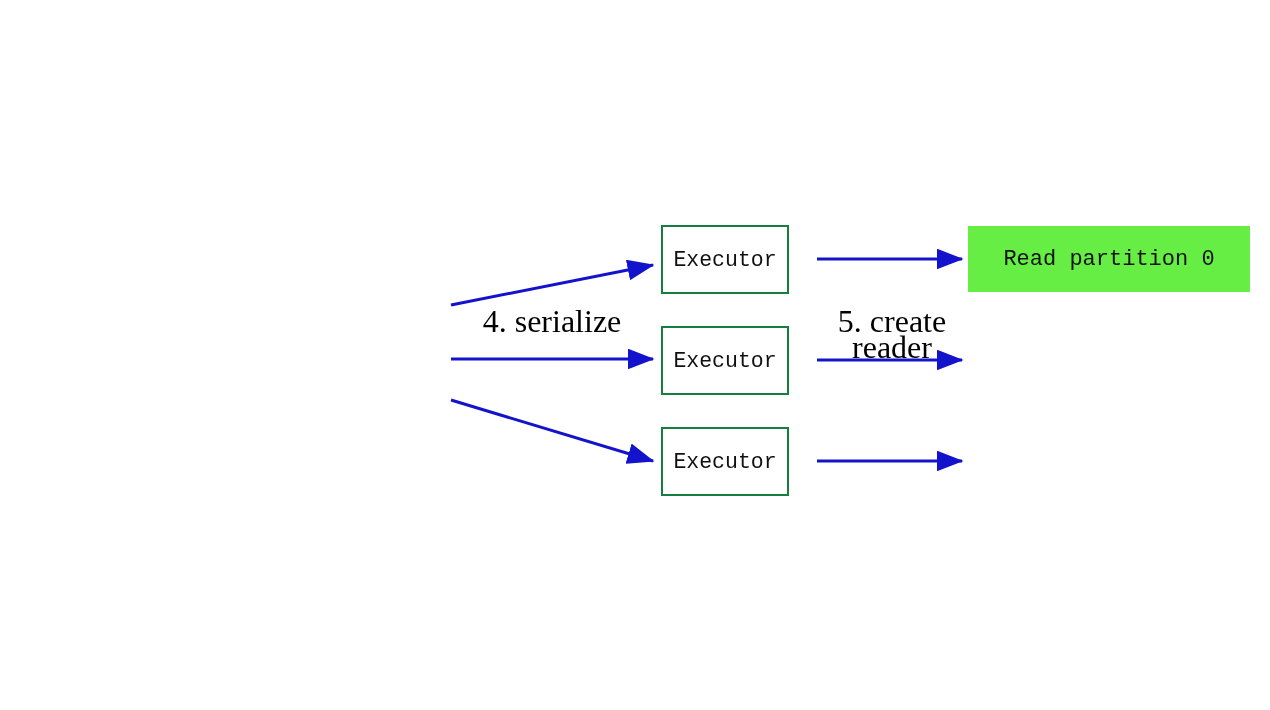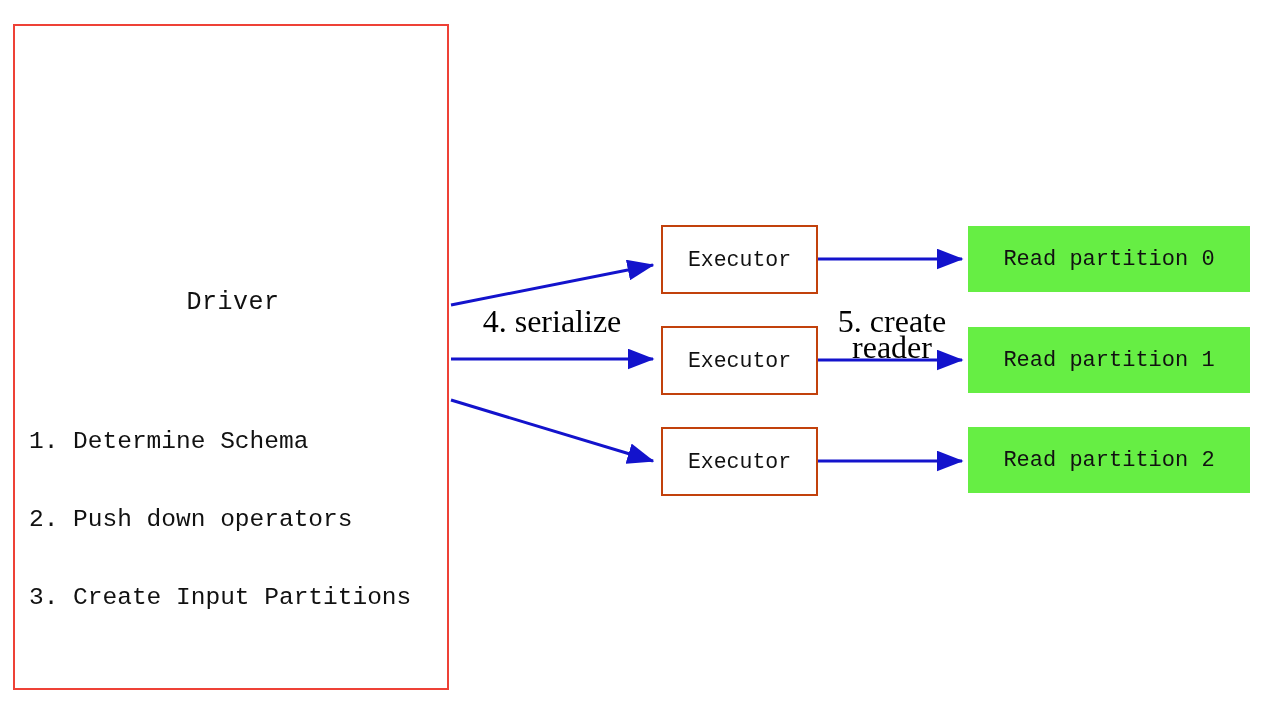--- a/index.html
+++ b/index.html
@@ -54,23 +54,23 @@
     white-space: pre;
   }
   .driver-steps .step {
     display: block;
     white-space: pre;
   }
 
   
   .executor-box {
     position: absolute;
-    width: 157px;
+    width: 128px;
     height: 69px;
-    border: 2px solid #c2410c;
+    border: 2px solid #15803d;
     background: #ffffff;
     box-sizing: border-box;
   }
   .executor-label {
     position: absolute;
     left: 0;
     top: 0;
     width: 100%;
     height: 100%;
     display: flex;
@@ -161,48 +161,34 @@
 
     <line x1="451" y1="400" x2="653" y2="461" stroke="#1313cc" stroke-width="3" marker-end="url(#arrowhead)"></line>
 
     <line x1="817" y1="259" x2="962" y2="259" stroke="#1313cc" stroke-width="3" marker-end="url(#arrowhead)"></line>
 
     <line x1="817" y1="360" x2="962" y2="360" stroke="#1313cc" stroke-width="3" marker-end="url(#arrowhead)"></line>
 
     <line x1="817" y1="461" x2="962" y2="461" stroke="#1313cc" stroke-width="3" marker-end="url(#arrowhead)"></line>
   </svg>
 
-  <div class="driver-box">
-    <div class="driver-title">Driver</div>
-    <div class="driver-steps">
-      <span class="step">1. Determine Schema</span>
-      <span class="step">2. Push down operators</span>
-      <span class="step">3. Create Input Partitions</span>
-    </div>
-  </div>
 
   <div class="executor-box exec-0">
     <span class="executor-label">Executor</span>
   </div>
   <div class="executor-box exec-1">
     <span class="executor-label">Executor</span>
   </div>
   <div class="executor-box exec-2">
     <span class="executor-label">Executor</span>
   </div>
 
   <div class="partition-box part-0">
     <span class="partition-label">Read partition 0</span>
   </div>
-  <div class="partition-box part-1">
-    <span class="partition-label">Read partition 1</span>
-  </div>
-  <div class="partition-box part-2">
-    <span class="partition-label">Read partition 2</span>
-  </div>
 
   <div class="edge-label label-serialize">
     <span class="ln">4. serialize</span>
   </div>
 
   <div class="edge-label label-create">
     <span class="ln">5. create</span>
     <span class="ln">reader</span>
   </div>
 

